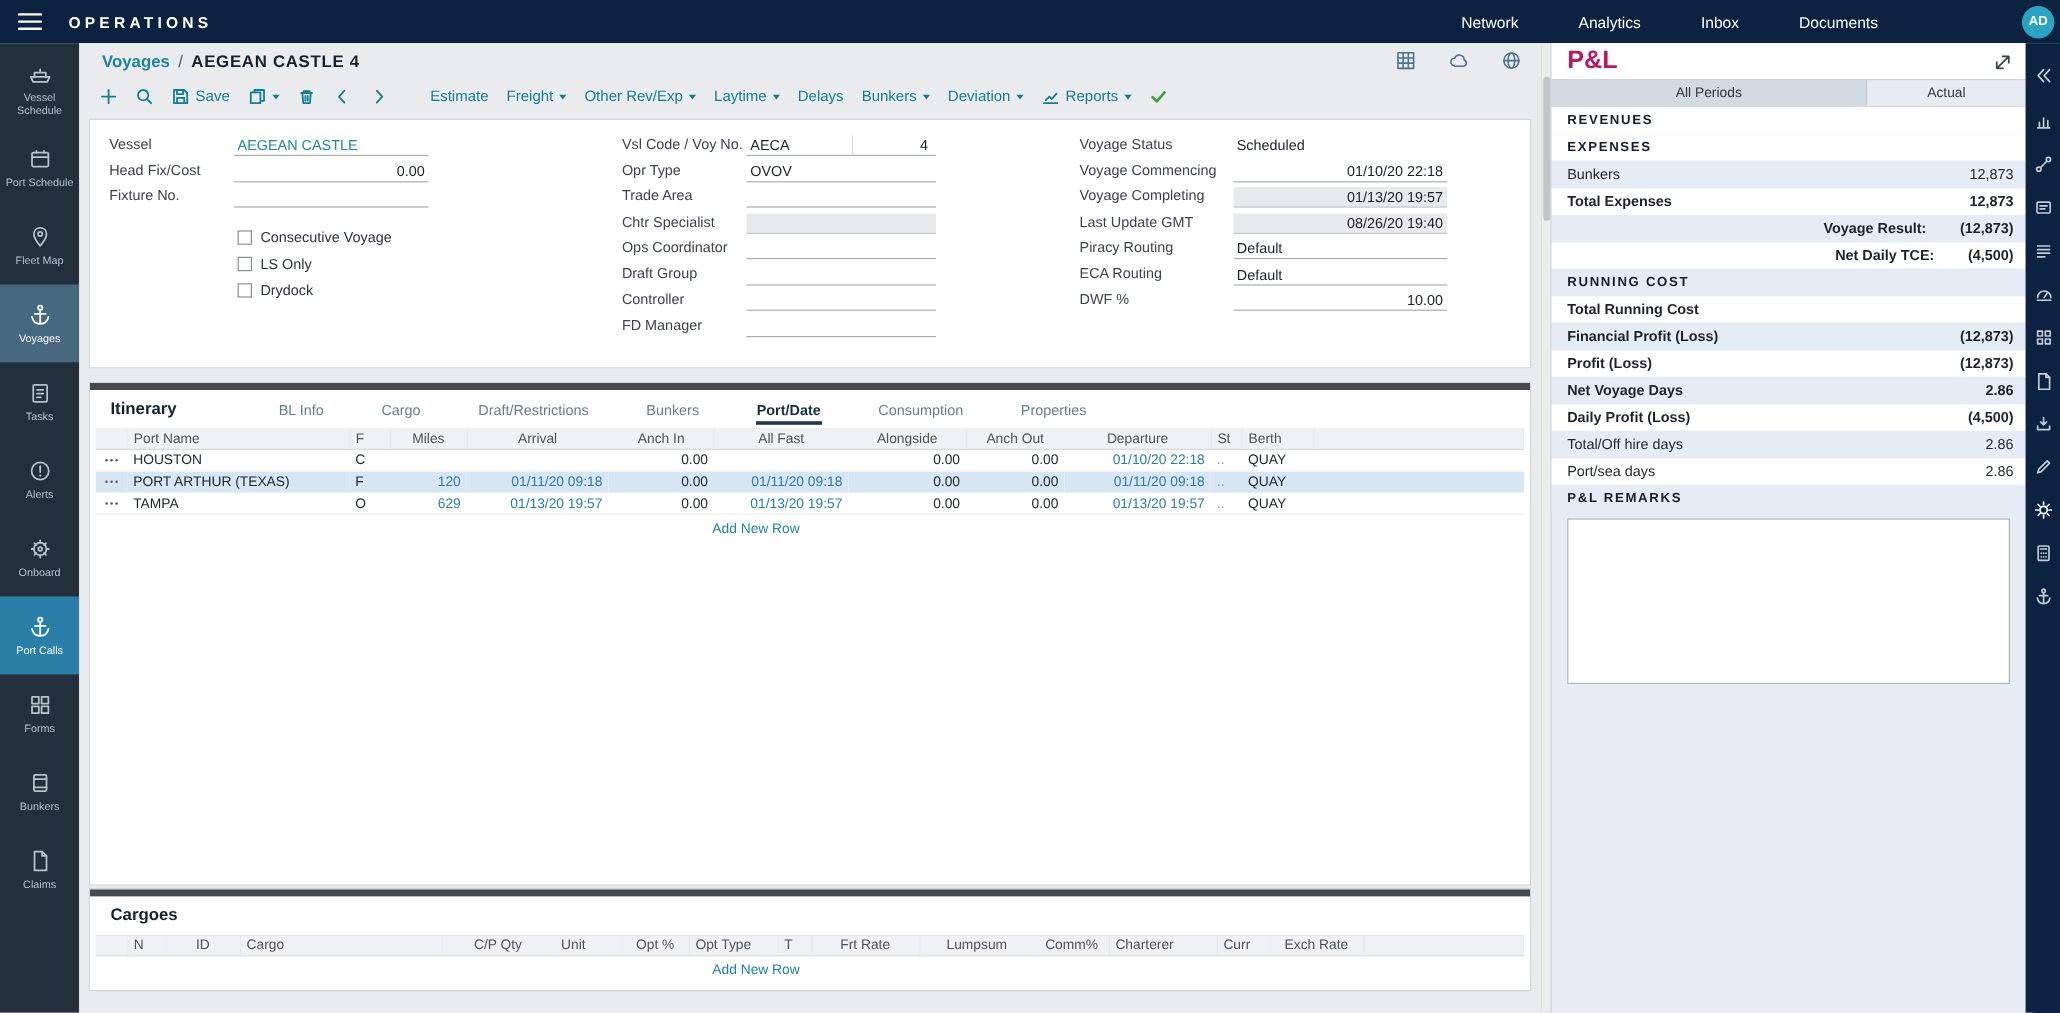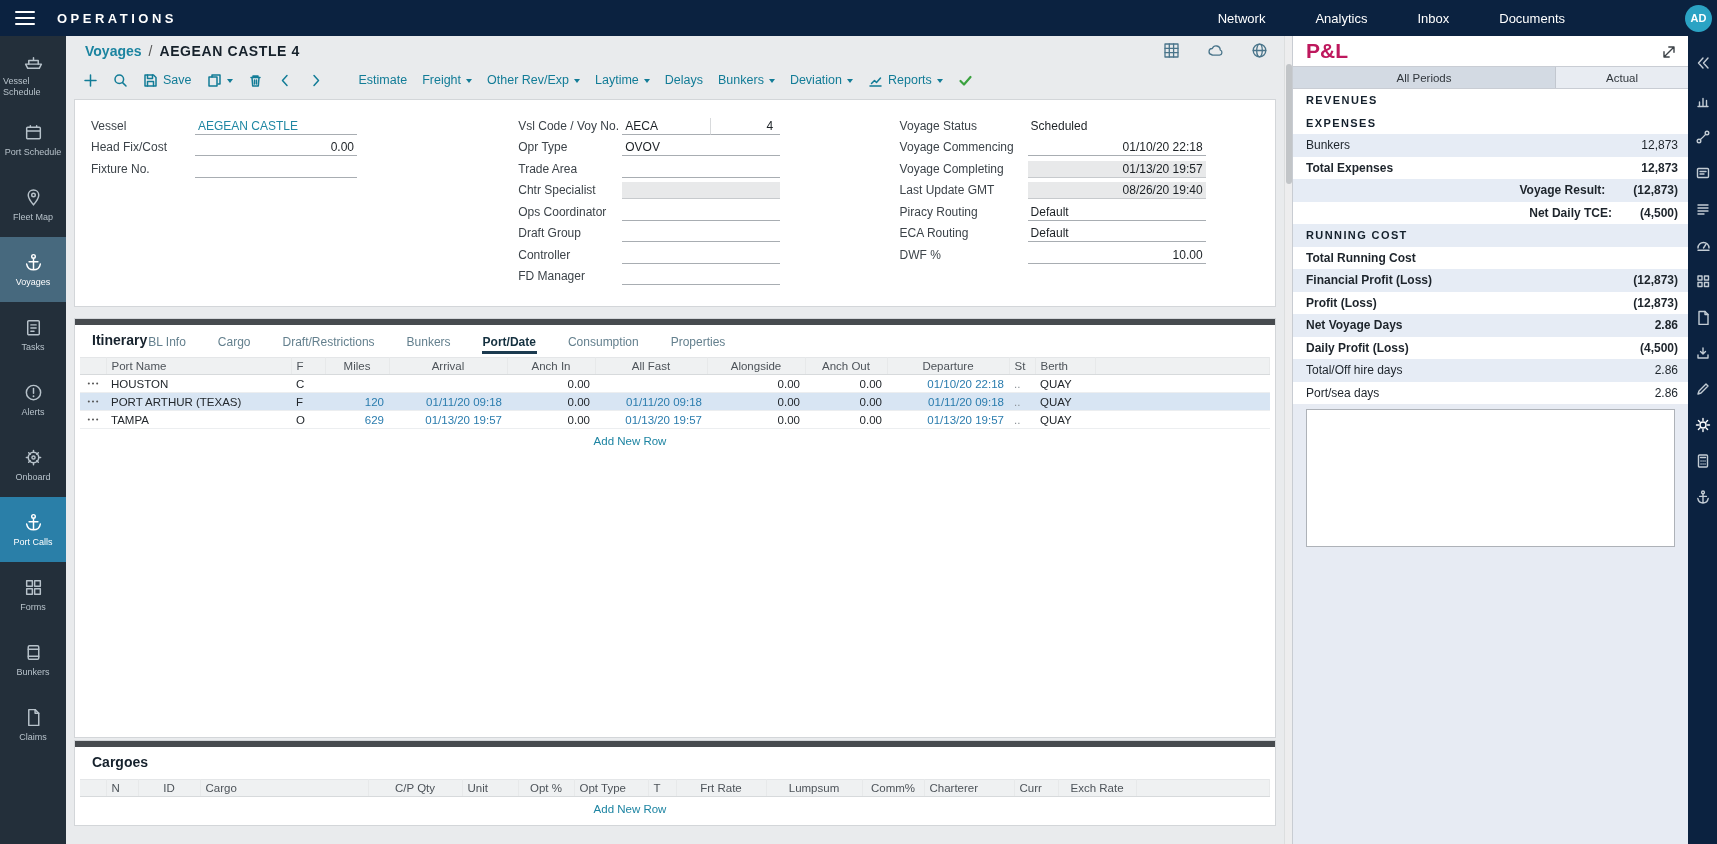--- a/index.html
+++ b/index.html
@@ -17,21 +17,21 @@
 .top-nav .tnav{cursor:pointer}
 .avatar{width:27px;height:27px;border-radius:50%;background:#2ba3c4;font-size:11px;font-weight:bold;display:flex;align-items:center;justify-content:center;margin-right:5px;cursor:pointer}
 
 
 .shell{flex:1;display:flex;min-height:0}
 
 
 .sidebar{flex:0 0 66px;background:#232f3a;display:flex;flex-direction:column;padding-top:6px}
 .side-item{height:65px;display:flex;flex-direction:column;align-items:center;justify-content:center;gap:4px;color:#b7c2ca;cursor:pointer}
 .side-item svg{width:21px;height:21px;fill:none;stroke:currentColor;stroke-width:1.4;stroke-linecap:round;stroke-linejoin:round}
-.slabel{font-size:9px;line-height:1.2;max-width:60px}
+.slabel{font-size:9px;text-align:center;line-height:1.2;max-width:60px}
 .side-item.active{background:#47697e;color:#fff}
 .side-item.selected{background:#2a7fa8;color:#fff}
 
 
 .main{flex:0 0 1218px;background:#e9ebed;display:flex;flex-direction:column;min-width:0}
 .crumb-row{flex:0 0 29px;display:flex;align-items:center;padding:0 16px 0 19px}
 .crumb-link{color:#1b84a0;font-size:14px;font-weight:bold;cursor:pointer}
 .crumb-sep{color:#555;margin:0 7px;font-size:14px}
 .crumb-current{color:#16212b;font-size:14px;font-weight:bold;letter-spacing:.6px}
 .crumb-icons{margin-left:auto;display:flex;gap:27px;color:#49748a}
@@ -45,21 +45,21 @@
 .tsep{width:6px}
 .tcheck{color:#3aa23f}
 .tcheck svg{stroke-width:2.2}
 
 
 .form-panel{margin:4px 8px 0;background:#fff;border:1px solid #d3d6d9;height:208px;padding:13px 16px 0;display:flex}
 .fcol{display:flex;flex-direction:column}
 .fcol1{width:428px}
 .fcol2{width:382px}
 .fcol3{width:360px}
-.frow{display:flex;align-items:flex-end;height:21.5px}
+.frow{display:flex;align-items:flex-start;height:21.5px}
 .flabel{font-size:12px;color:#3c4349;padding-bottom:2px}
 .fcol1 .flabel{width:104px}
 .fcol2 .flabel{width:104px}
 .fcol3 .flabel{width:128px}
 .fval{font-size:12px;color:#1c2125;border-bottom:1px solid #a8adb2;height:17px;line-height:16px;padding:0 3px;cursor:text}
 .fcol1 .fval{width:162px}
 .fcol2 .fval{width:158px}
 .fcol3 .fval{width:178px}
 .flink{color:#1f87a3}
 .num{text-align:right}
@@ -73,21 +73,21 @@
 .fcheck{display:flex;align-items:center;gap:7px;font-size:12px;color:#2b3238;cursor:pointer}
 .cbox{width:12px;height:12px;border:1px solid #8b9096;background:#fff;flex:0 0 12px}
 
 
 .grid-panel{margin:11px 8px 0;background:#fff;border:1px solid #d3d6d9;overflow:hidden}
 .itin{height:420px}
 .cargo{height:86px;margin-top:2px}
 .hscroll{height:6px;background:#474b4f;cursor:pointer}
 .grid-head{height:29px;display:flex;align-items:flex-end;padding:0 17px}
 .grid-title{font-size:14px;font-weight:bold;color:#15212c;padding-bottom:6px}
-.grid-tabs{display:flex;gap:30px;}
+.grid-tabs{display:flex;gap:46px;margin-left:84px}
 .gtab{font-size:12px;color:#64808e;padding:6px 1px 5px;cursor:pointer}
 .gtab.active{color:#14303f;font-weight:bold;border-bottom:3px solid #1c3b50;padding-bottom:2px}
 table.grid{border-collapse:collapse;table-layout:fixed;width:1190px;margin:3px 5px 0;font-size:11.5px}
 .grid th{font-weight:normal;color:#4d5359;background:#eff1f2;border-top:1px solid #e4e6e8;border-bottom:1px solid #d7dadc;border-right:1px solid #e7e9ea;height:17px;padding:0 5px;text-align:left;overflow:hidden;white-space:nowrap}
 .grid th.r{text-align:center}
 .grid td{height:18px;padding:0 5px;border-bottom:1px solid #eceef0;color:#23282d;overflow:hidden;white-space:nowrap;cursor:text}
 .grid td.r{text-align:right}
 .grid td.lnk{color:#2a7cae;cursor:pointer}
 .grid tr.sel td{background:#d8e5f3}
 .grid td.menu{cursor:pointer}
@@ -369,20 +369,34 @@
               <span class="fval flink">AEGEAN CASTLE</span>
             </div>
           <div class="frow">
               <span class="flabel">Head Fix/Cost</span>
               <span class="fval num">0.00</span>
             </div>
           <div class="frow">
               <span class="flabel">Fixture No.</span>
               <span class="fval"></span>
             </div>
+          <div class="fchecks">
+            <label class="fcheck">
+                <span class="cbox"></span>
+                <span>Consecutive Voyage</span>
+              </label>
+            <label class="fcheck">
+                <span class="cbox"></span>
+                <span>LS Only</span>
+              </label>
+            <label class="fcheck">
+                <span class="cbox"></span>
+                <span>Drydock</span>
+              </label>
+          </div>
         </div>
         <div class="fcol fcol2">
           <div class="frow">
             <span class="flabel">Vsl Code / Voy No.</span>
             <span class="fsplit">
               <span class="fva a">AECA</span>
               <span class="fva b">4</span>
             </span>
           </div>
           <div class="frow">
@@ -676,20 +690,23 @@
           <span class="pval">(4,500)</span>
         </div>
       <div class="prow shaded">
           <span class="plabel">Total/Off hire days</span>
           <span class="pval">2.86</span>
         </div>
       <div class="prow">
           <span class="plabel">Port/sea days</span>
           <span class="pval">2.86</span>
         </div>
+      <div class="prow sec shaded">
+          <span class="plabel">P&amp;L REMARKS</span>
+        </div>
 
       <div class="remarks"></div>
     </aside>
 
     <div class="rstrip">
       <span class="ric first">
           <svg viewBox="0 0 16 16">
             <path d="M8 3L3.5 8 8 13M13 3L8.5 8 13 13"></path>
           </svg>
         </span>

